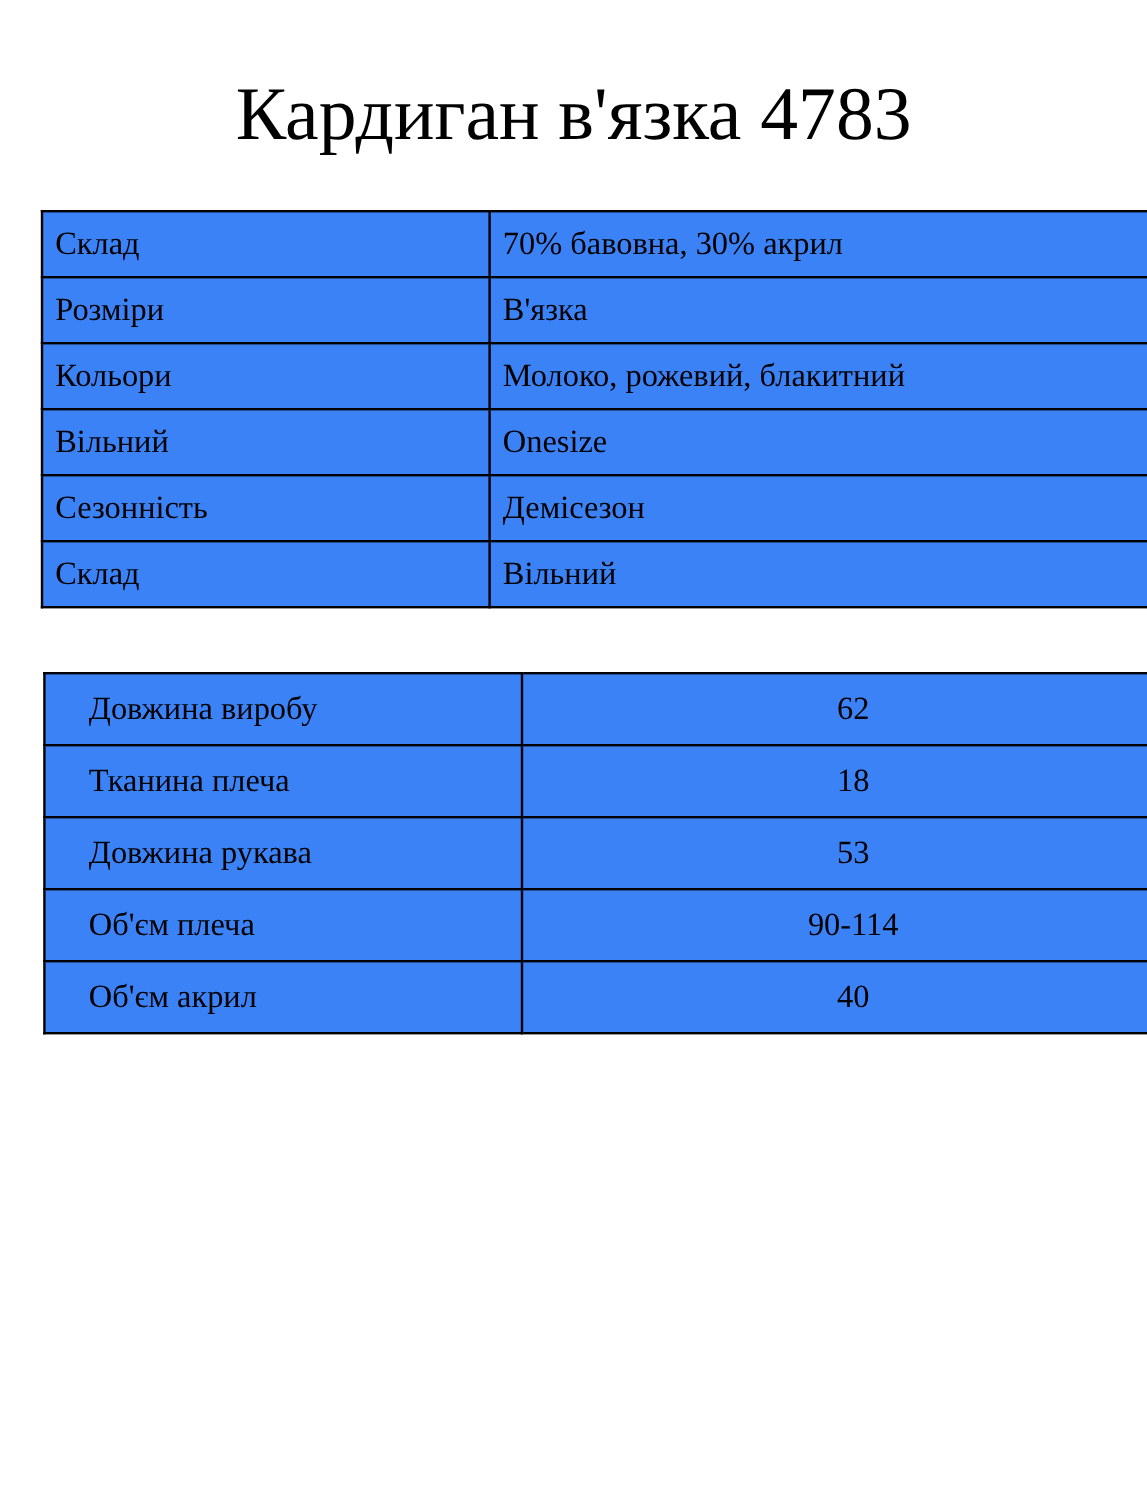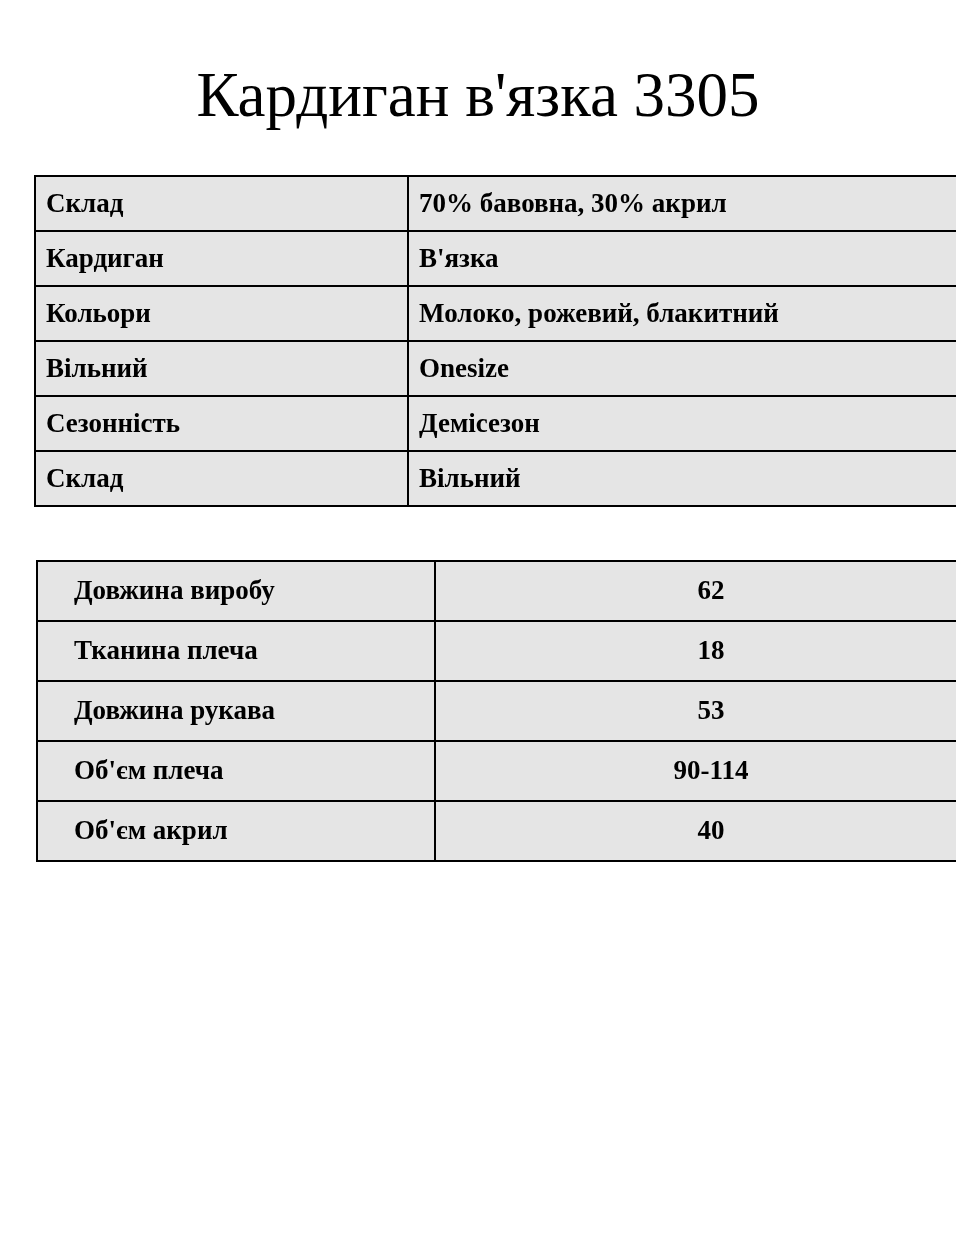--- a/index.html
+++ b/index.html
@@ -41,25 +41,25 @@
   .spec-table {
     position: absolute;
     border-collapse: collapse;
     table-layout: fixed;
     background: #ffffff;
   }
   .spec-table td {
     border: 2px solid #000000;
     font-size: 27px;
     line-height: 1.18;
-    font-weight: 700;
+    font-weight: 400;
     color: #000000;
     vertical-align: middle;
     padding: 0 10px;
-    background: #e5e5e5;
+    background: #3b82f6;
   }
 
   
   #table-attributes {
     left: 34px;
     top: 175px;
     width: 884px;
   }
   #table-attributes td {
     height: 53px;
@@ -77,30 +77,30 @@
     height: 58px;
   }
   #table-measurements .col-label { width: 350px; text-align: left; padding-left: 36px; }
   #table-measurements .col-value { width: 530px; text-align: center; }
 </style>
 </head>
 <body>
 
 <div class="page">
 
-  <div class="doc-title">Кардиган в'язка 3305</div>
+  <div class="doc-title">Кардиган в'язка 4783</div>
 
   <table id="table-attributes" class="spec-table">
     <tbody>
       <tr>
         <td class="col-label">Склад</td>
         <td class="col-value">70% бавовна, 30% акрил</td>
       </tr>
       <tr>
-        <td class="col-label">Кардиган</td>
+        <td class="col-label">Розміри</td>
         <td class="col-value">В'язка</td>
       </tr>
       <tr>
         <td class="col-label">Кольори</td>
         <td class="col-value">Молоко, рожевий, блакитний</td>
       </tr>
       <tr>
         <td class="col-label">Вільний</td>
         <td class="col-value">Onesize</td>
       </tr>

